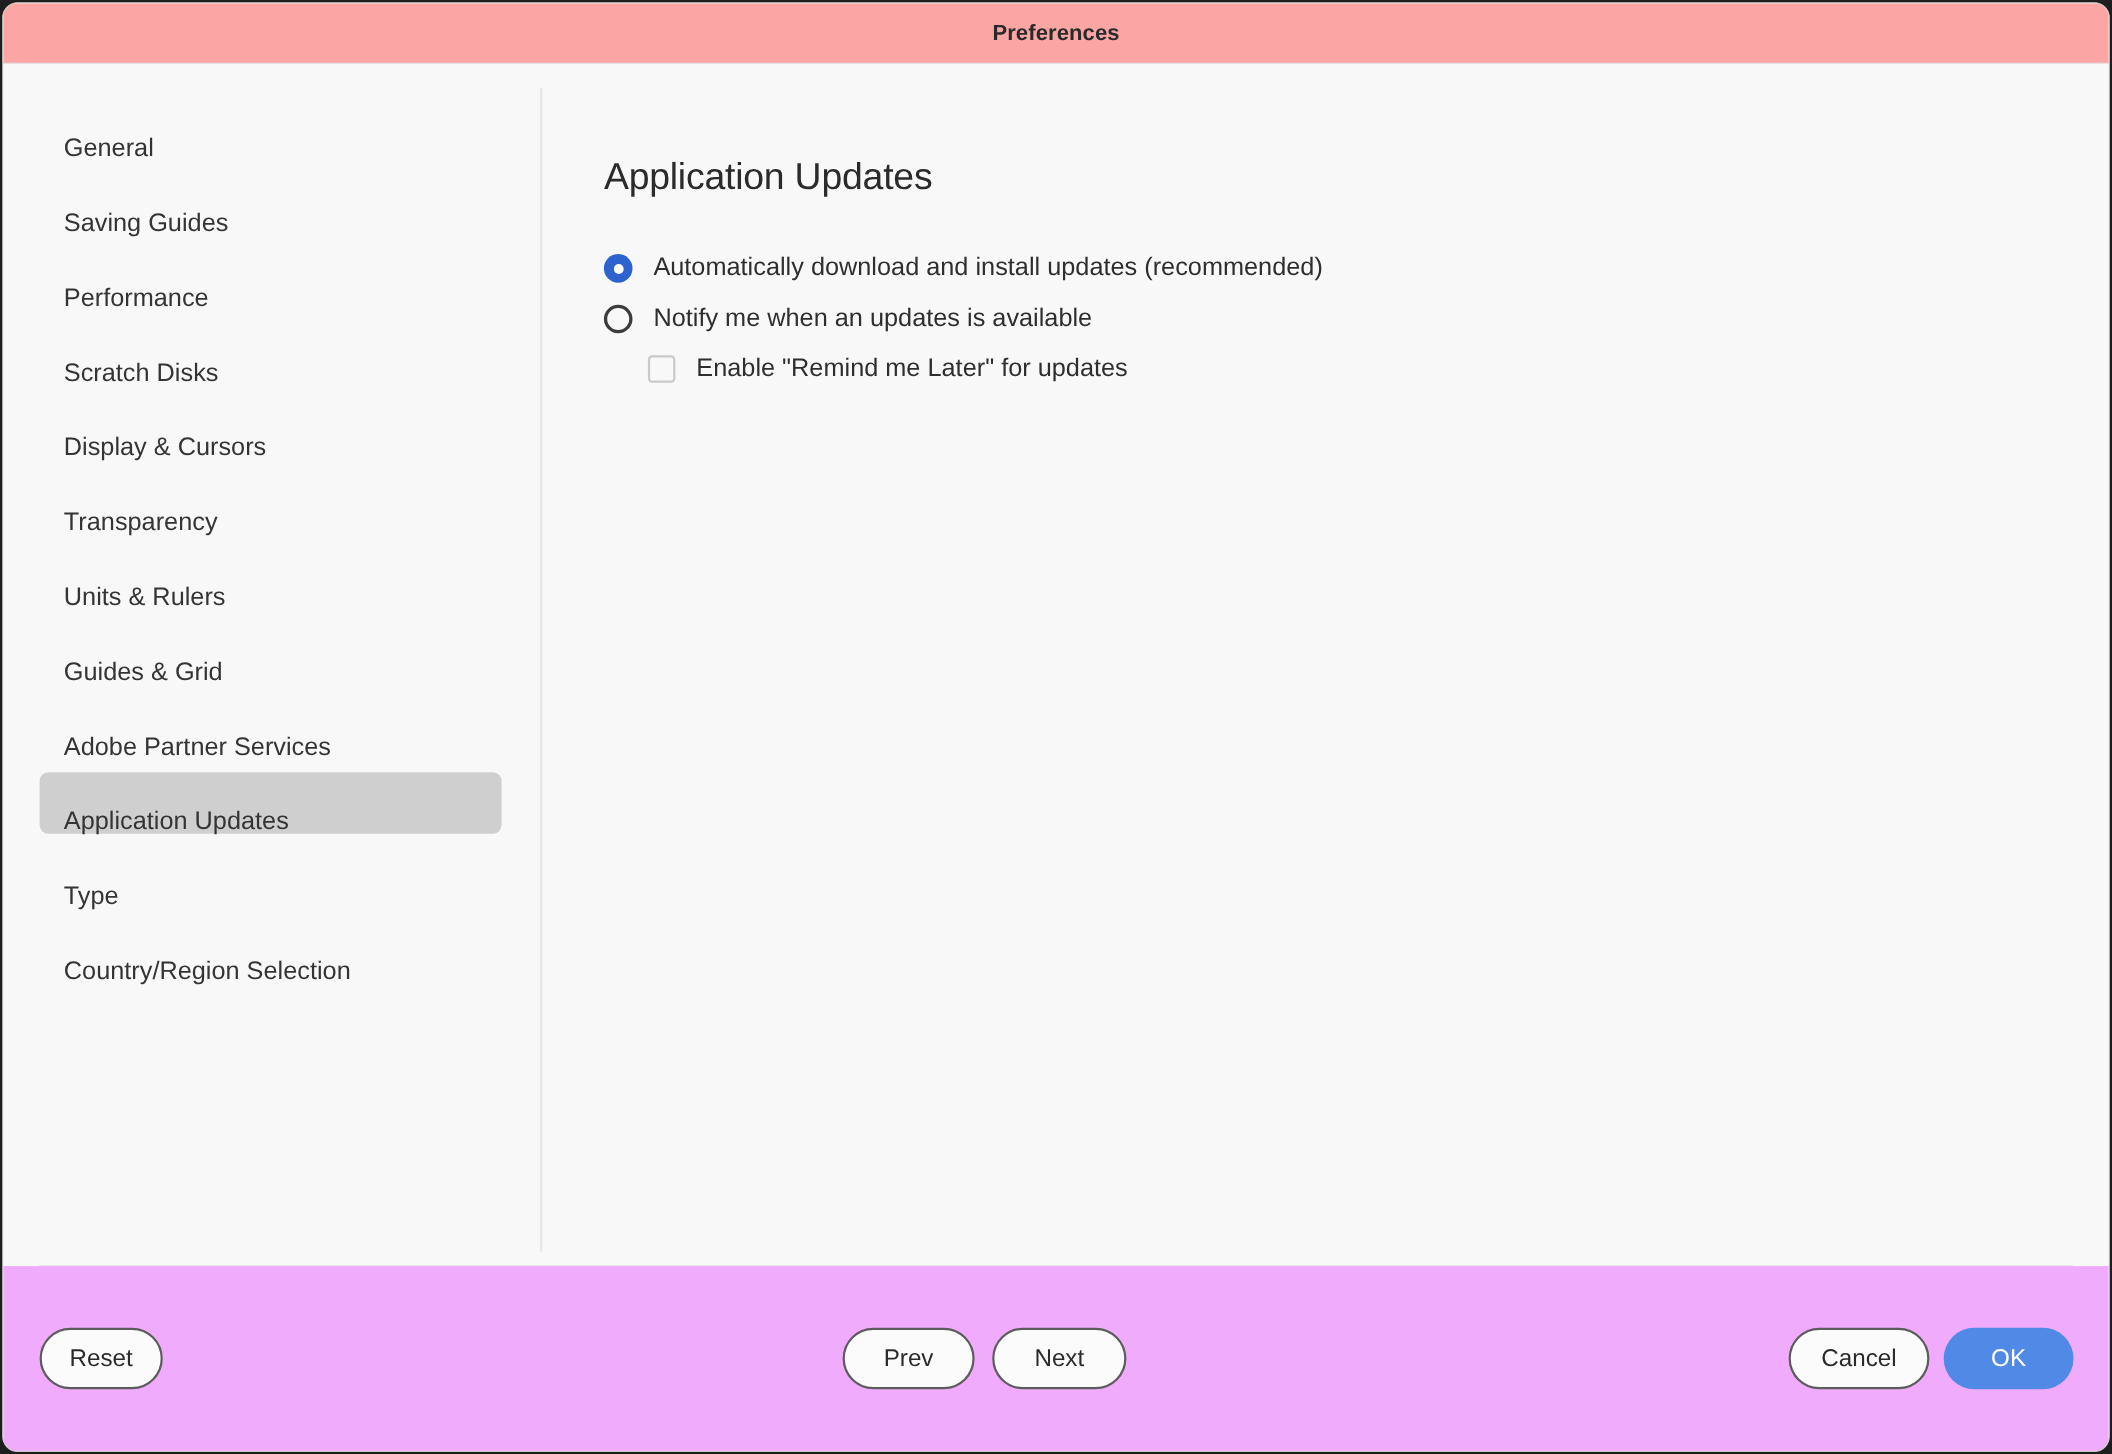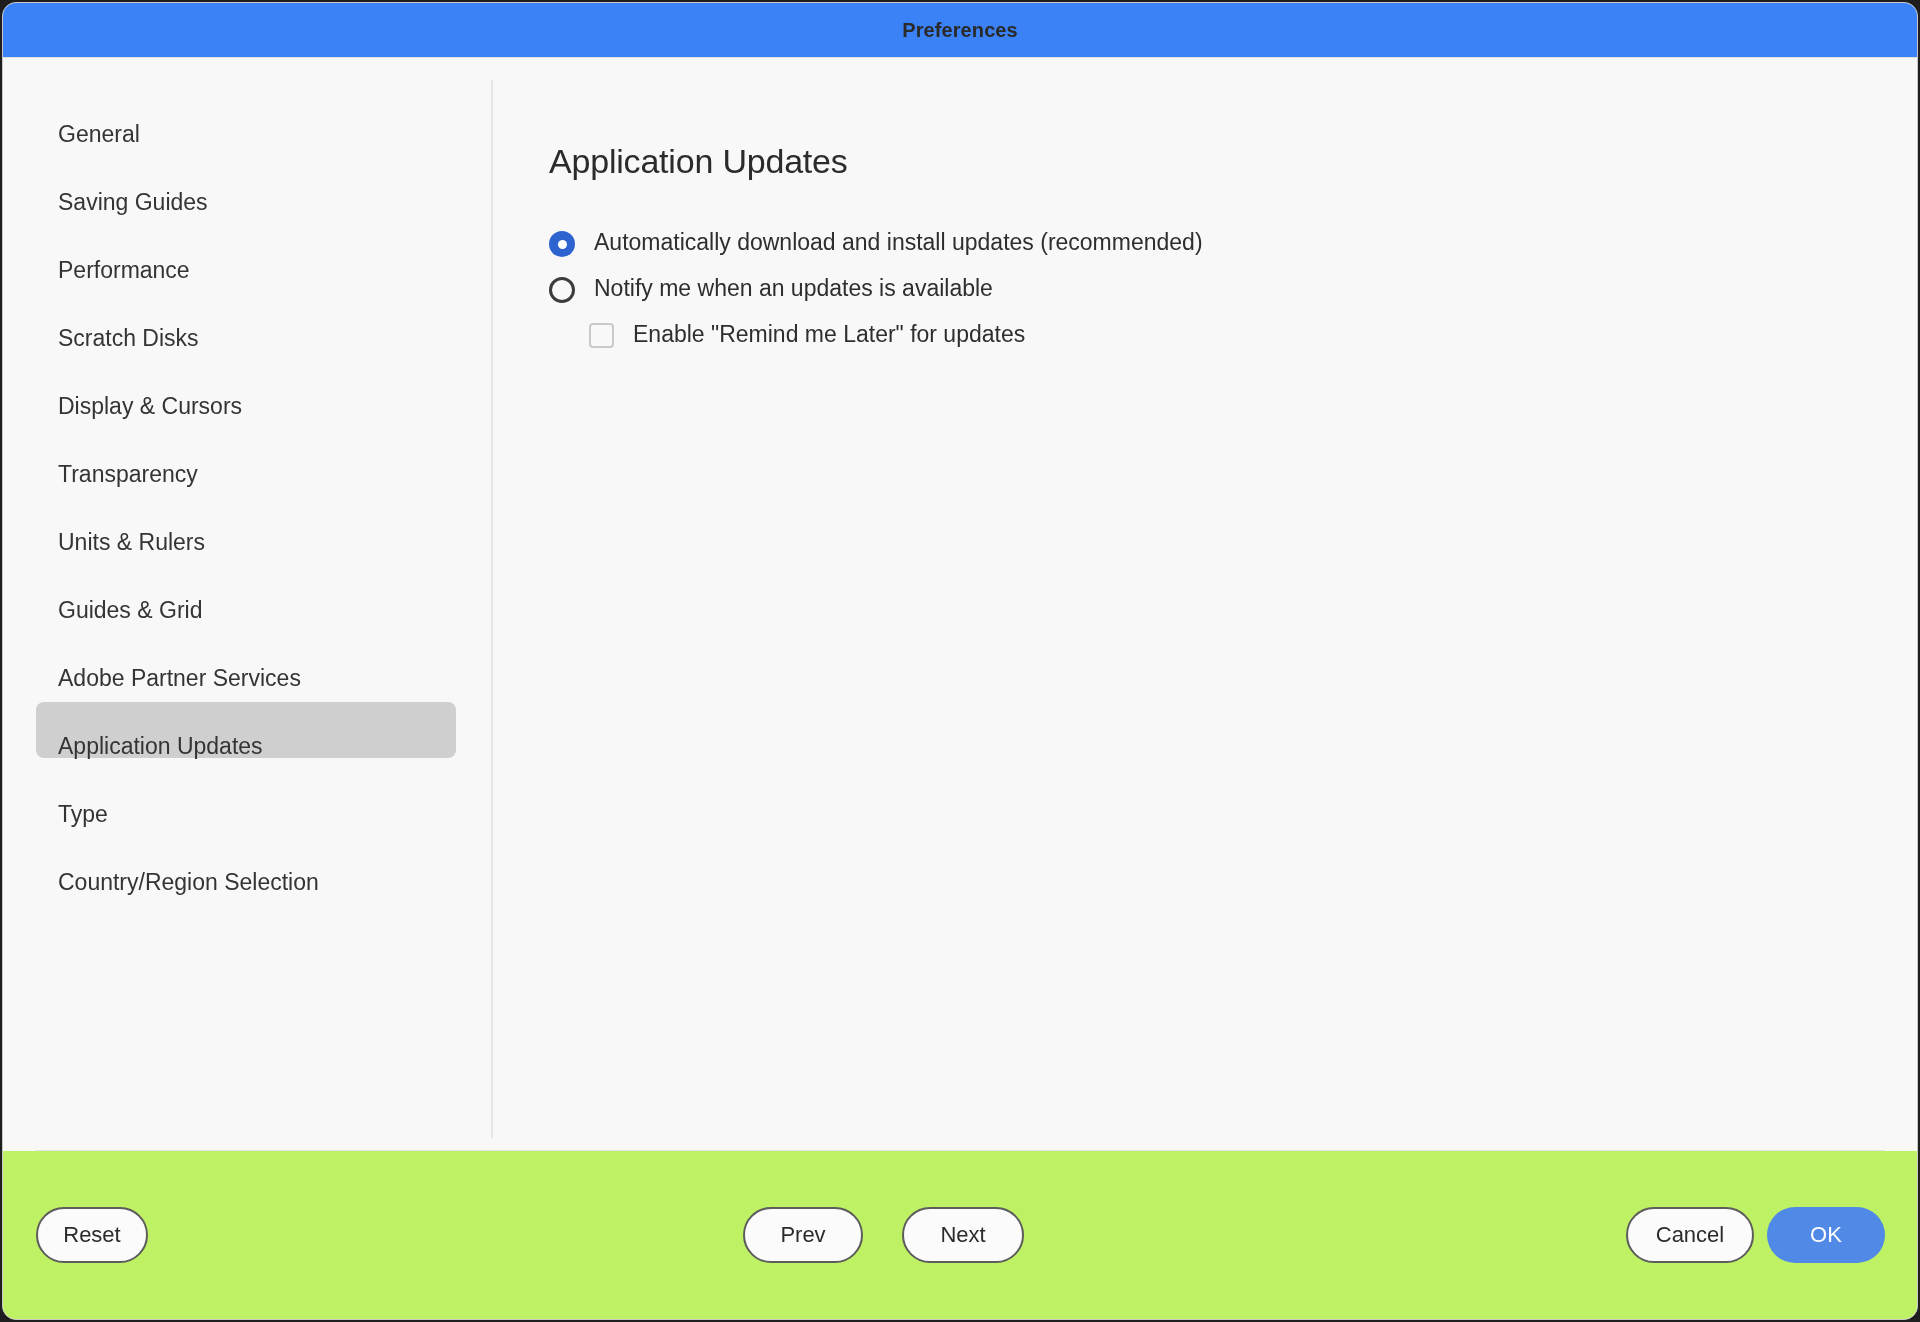--- a/index.html
+++ b/index.html
@@ -27,21 +27,21 @@
     box-sizing: border-box;
     overflow: hidden;
     display: flex;
     flex-direction: column;
   }
 
   
   .titlebar {
     height: 54px;
     min-height: 54px;
-    background: #3b82f6;
+    background: #fca5a5;
     border-bottom: 1px solid #e2e2e2;
     display: flex;
     align-items: center;
     justify-content: center;
     position: relative;
   }
   .titlebar-title {
     font-size: 20px;
     font-weight: bold;
     color: #2a2a2a;
@@ -163,21 +163,21 @@
   
   .footer-sep {
     height: 1px;
     background: #e4e4e4;
     margin: 0 32px;
   }
   .footer {
     height: 168px;
     min-height: 168px;
     position: relative;
-    background: #bef264;
+    background: #f0abfc;
   }
 
   .btn {
     position: absolute;
     height: 56px;
     border-radius: 28px;
     box-sizing: border-box;
     display: flex;
     align-items: center;
     justify-content: center;
@@ -192,21 +192,21 @@
     color: #2b2b2b;
   }
   .btn.primary {
     background: #5089e6;
     border: none;
     color: #ffffff;
     text-align: center;
   }
 
   .btn-reset  { left: 33px;  width: 112px; }
-  .btn-prev   { left: 740px; width: 120px; }
+  .btn-prev   { left: 763px; width: 120px; }
   .btn-next   { left: 899px; width: 122px; }
   .btn-cancel { left: 1623px; width: 128px; }
   .btn-ok     { left: 1764px; width: 118px; }
 </style>
 </head>
 <body>
 
 <div class="window">
 
   <div class="titlebar">

